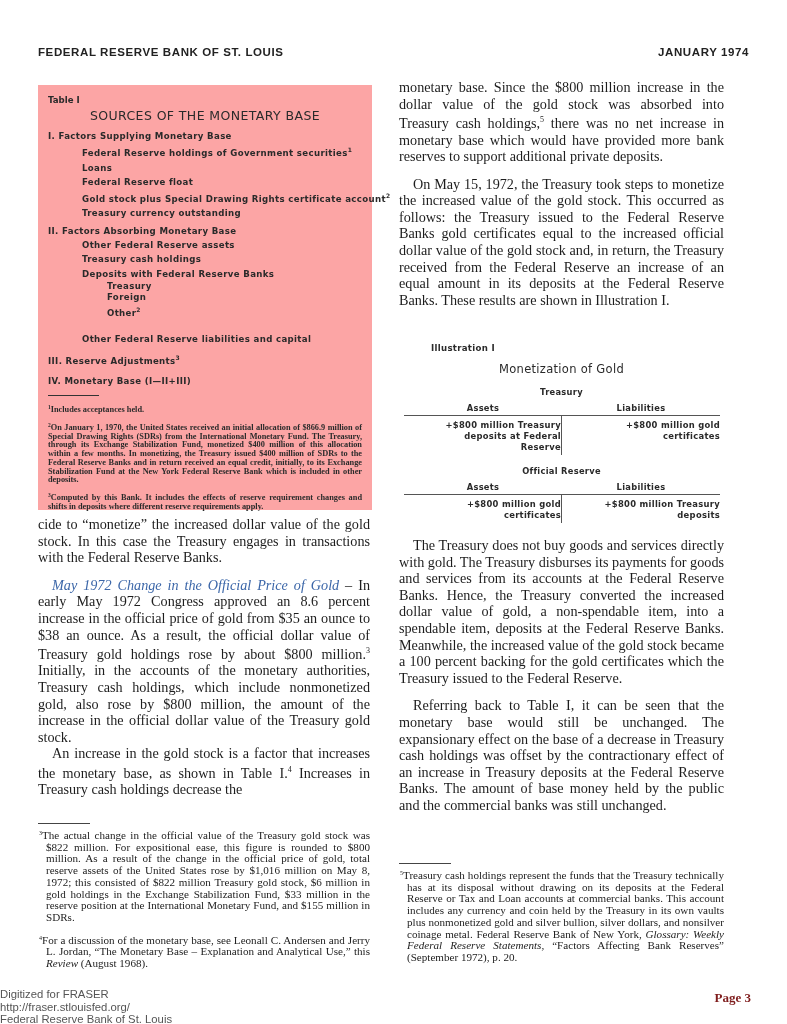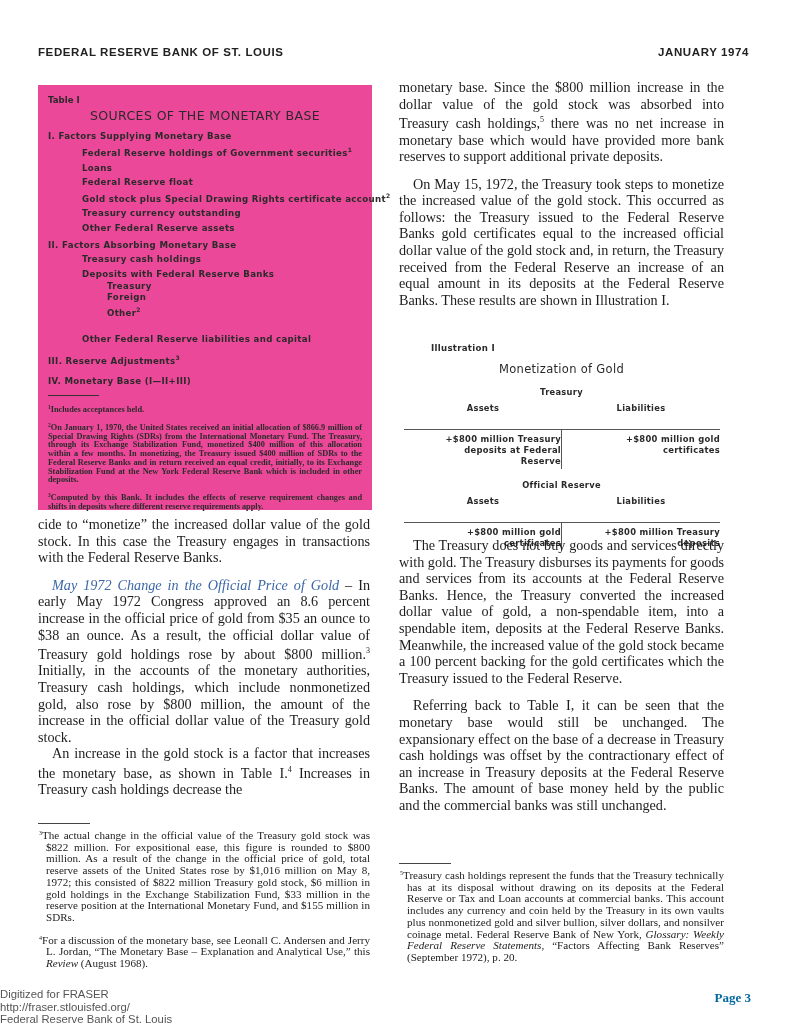--- a/index.html
+++ b/index.html
@@ -4,21 +4,21 @@
 <style>
   * { margin: 0; padding: 0; box-sizing: border-box; }
   html, body { width: 787px; height: 1024px; background: #ffffff; overflow: hidden; }
   body { position: relative; color: #1e1e1e; font-family: "Liberation Serif", serif; }
 
   .running-head { position: absolute; top: 46px; font-family: "Liberation Sans", sans-serif; font-weight: bold; font-size: 11.5px; letter-spacing: 0.6px; color: #222; }
   .rh-left { left: 38px; }
   .rh-right { right: 38px; }
 
   
-  .table-box { position: absolute; left: 38px; top: 85px; width: 334px; height: 425px; background: #ec4899; padding: 8px 10px 0 10px; font-family: "DejaVu Sans", sans-serif; color: #2a2a2a; }
+  .table-box { position: absolute; left: 38px; top: 85px; width: 334px; height: 425px; background: #fca5a5; padding: 8px 10px 0 10px; font-family: "DejaVu Sans", sans-serif; color: #2a2a2a; }
   .tbl-label { font-size: 8.6px; font-weight: bold; margin-left: 0px; margin-top: 2px; }
   .tbl-title { font-size: 12.5px; text-align: center; letter-spacing: 0.4px; margin-top: 3px; margin-bottom: 6px; font-weight: 500; }
   .tbl-row { font-size: 8.6px; font-weight: bold; line-height: 14.3px; white-space: nowrap; letter-spacing: 0.35px; }
   .tbl-row.lvl0 { padding-left: 0px; margin-top: 1px; }
   .tbl-row.lvl1 { padding-left: 34px; }
   .tbl-row.lvl2 { padding-left: 59px; line-height: 11px; }
   .tbl-row.sec { margin-top: 3px; }
   .tbl-row sup, .fn sup { font-size: 6px; vertical-align: 4px; }
   .tbl-rule { width: 51px; height: 1.5px; background: #333; margin-top: 7px; margin-bottom: 7px; }
   .tbl-note { font-family: "Liberation Serif", serif; font-weight: bold; font-size: 8.3px; line-height: 8.7px; text-align: justify; margin-bottom: 6px; color: #2b2b2b; }
@@ -32,49 +32,49 @@
   .subhead { color: #3b66a8; font-style: italic; }
 
   .fn-rule { width: 52px; height: 1px; background: #444; }
   .fn { font-size: 11.1px; line-height: 11.7px; text-align: justify; padding-left: 8px; text-indent: -7px; color: #222; }
 
   
   .illus { position: absolute; left: 399px; top: 343px; width: 325px; font-family: "DejaVu Sans", sans-serif; color: #2a2a2a; }
   .ill-label { font-size: 8.6px; font-weight: bold; letter-spacing: 0.3px; padding-left: 32px; }
   .ill-title { font-size: 11.5px; text-align: center; margin-top: 9px; letter-spacing: 0.3px; font-weight: 500; }
   .ill-entity { font-size: 8.3px; font-weight: bold; text-align: center; letter-spacing: 0.3px; }
-  .ill-head { display: flex; font-size: 8.3px; font-weight: bold; letter-spacing: 0.3px; border-bottom: 1px solid #555; padding-bottom: 16px; width: 316px; margin-left: 5px; }
+  .ill-head { display: flex; font-size: 8.3px; font-weight: bold; letter-spacing: 0.3px; border-bottom: 1px solid #555; padding-bottom: 2px; width: 316px; margin-left: 5px; }
   .ill-head div { width: 50%; text-align: center; }
   .ill-body { display: flex; width: 316px; margin-left: 5px; font-size: 8.4px; font-weight: bold; line-height: 11px; letter-spacing: 0.3px; text-align: right; }
   .ill-cell { width: 50%; padding-top: 4px; padding-left: 8px; }
   .ill-cell.left { border-right: 1px solid #555; padding-bottom: 2px; }
   .ill-cell .cont { padding-left: 10px; }
 
   .fraser { position: absolute; left: 0; top: 988px; font-family: "Liberation Sans", sans-serif; font-size: 11.3px; line-height: 12.6px; color: #555; }
-  .page-num { position: absolute; right: 36px; top: 990px; font-family: "Liberation Serif", serif; font-weight: bold; font-size: 13px; color: #0369a1; text-align: center; }
+  .page-num { position: absolute; right: 36px; top: 990px; font-family: "Liberation Serif", serif; font-weight: bold; font-size: 13px; color: #7f1d1d; text-align: center; }
 </style>
 </head>
 <body>
 
 <div class="running-head rh-left">FEDERAL RESERVE BANK OF ST. LOUIS</div>
 <div class="running-head rh-right">JANUARY 1974</div>
 
 <div class="table-box">
   <div class="tbl-label">Table I</div>
   <div class="tbl-title">SOURCES OF THE MONETARY BASE</div>
 
   <div class="tbl-row lvl0"><span>I. Factors Supplying Monetary Base</span></div>
   <div class="tbl-row lvl1"><span>Federal Reserve holdings of Government securities</span><sup>1</sup></div>
   <div class="tbl-row lvl1"><span>Loans</span></div>
   <div class="tbl-row lvl1"><span>Federal Reserve float</span></div>
   <div class="tbl-row lvl1"><span>Gold stock plus Special Drawing Rights certificate account</span><sup>2</sup></div>
   <div class="tbl-row lvl1"><span>Treasury currency outstanding</span></div>
+  <div class="tbl-row lvl0 sec"><span>II. Factors Absorbing Monetary Base</span></div>
+
   <div class="tbl-row lvl1"><span>Other Federal Reserve assets</span></div>
-
-  <div class="tbl-row lvl0 sec"><span>II. Factors Absorbing Monetary Base</span></div>
   <div class="tbl-row lvl1"><span>Treasury cash holdings</span></div>
   <div class="tbl-row lvl1"><span>Deposits with Federal Reserve Banks</span></div>
   <div class="tbl-row lvl2"><span>Treasury</span></div>
   <div class="tbl-row lvl2"><span>Foreign</span></div>
   <div class="tbl-row lvl2" style="line-height:13px;"><span>Other</span><sup>2</sup></div>
   <div class="tbl-row lvl1" style="margin-top:12px;"><span>Other Federal Reserve liabilities and capital</span></div>
 
   <div class="tbl-row lvl0 sec" style="margin-top:5px;"><span>III. Reserve Adjustments</span><sup>3</sup></div>
   <div class="tbl-row lvl0 sec" style="margin-top:5px;"><span>IV. Monetary Base (I—II+III)</span></div>
 

